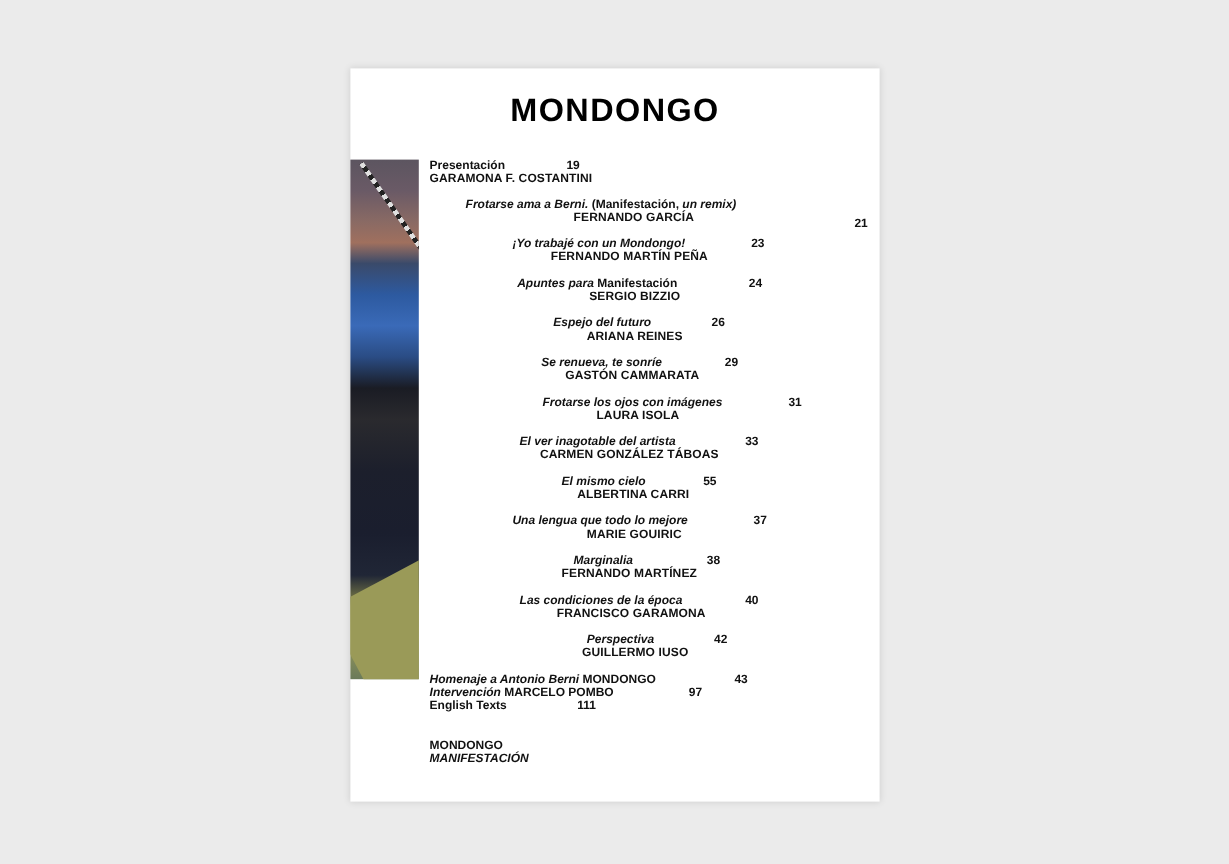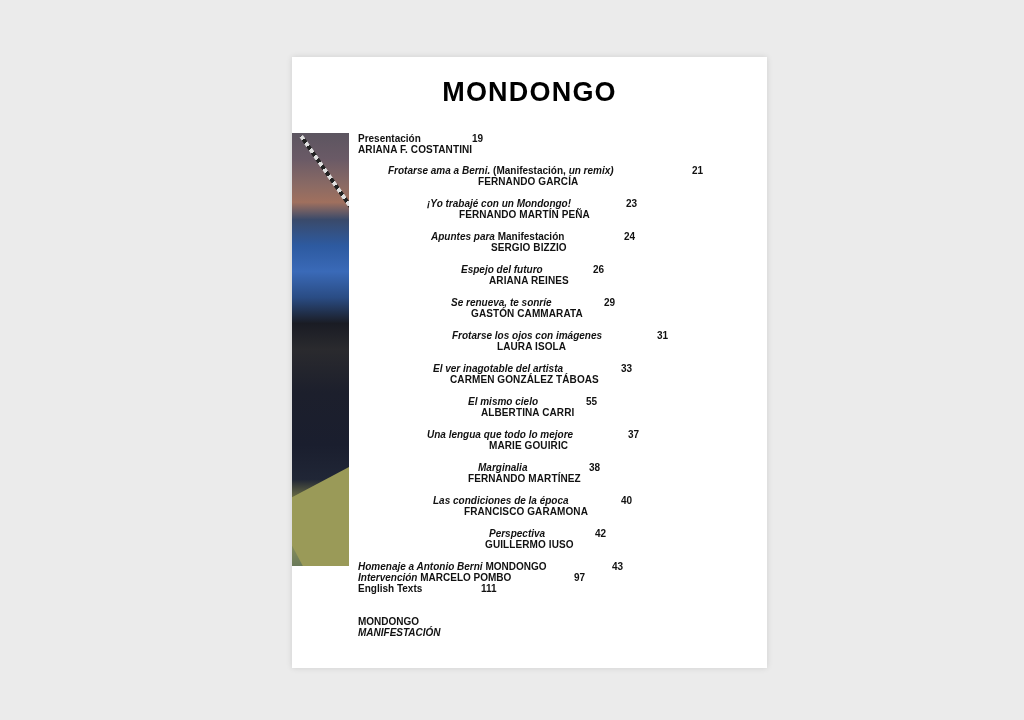--- a/index.html
+++ b/index.html
@@ -7,21 +7,21 @@
     width: 1024px; height: 720px;
     background: #ebebeb;
     position: relative;
     overflow: hidden;
     font-family: "Liberation Sans", sans-serif;
     color: #111;
   }
   .page {
     position: absolute;
     left: 292px; top: 57px;
-    width: 475px; height: 611px;
+    width: 441px; height: 611px;
     background: #ffffff;
     box-shadow: 0 0 6px rgba(0,0,0,0.12);
   }
   .title {
     position: absolute;
     left: 0; right: 0; top: 20px;
     text-align: center;
     font-weight: 700;
     font-size: 27px;
     letter-spacing: 1.2px;
@@ -76,29 +76,29 @@
   <div class="strip">
     <div class="band"></div>
     <div class="yellow"></div>
   </div>
 
   <div class="entry" style="left:66px; top:76px;">
     <span class="line" style="width:140px;">
       <span>Presentación</span>
       <span class="num" style="left:114px;">19</span>
     </span>
-    <span class="author">ARIANA F. COSTANTINI</span>
+    <span class="author">GARAMONA F. COSTANTINI</span>
   </div>
 
   <div class="entry" style="left:96px; top:108px; width:330px;">
     <span class="line">
       <span class="it">Frotarse ama a Berni.</span>
       <span class="up">(Manifestación,</span>
       <span class="it">un remix)</span>
-      <span class="num" style="left:304px;">21</span>
+      <span class="num" style="left:324px;margin-top:16px;">21</span>
     </span>
     <span class="author" style="padding-left:90px;">FERNANDO GARCÍA</span>
   </div>
 
   <div class="entry" style="left:135px; top:141px;">
     <span class="line">
       <span class="it">¡Yo trabajé con un Mondongo!</span>
       <span class="num" style="left:199px;">23</span>
     </span>
     <span class="author" style="padding-left:32px;">FERNANDO MARTÍN PEÑA</span>

